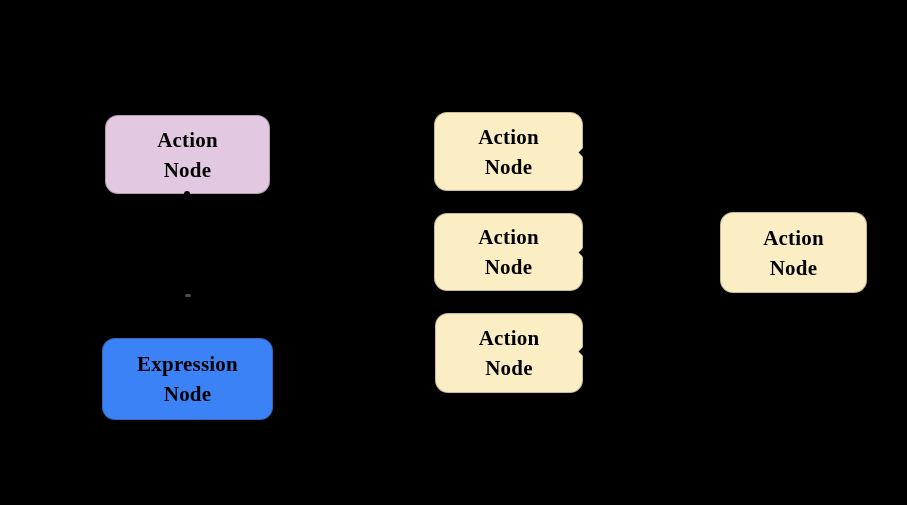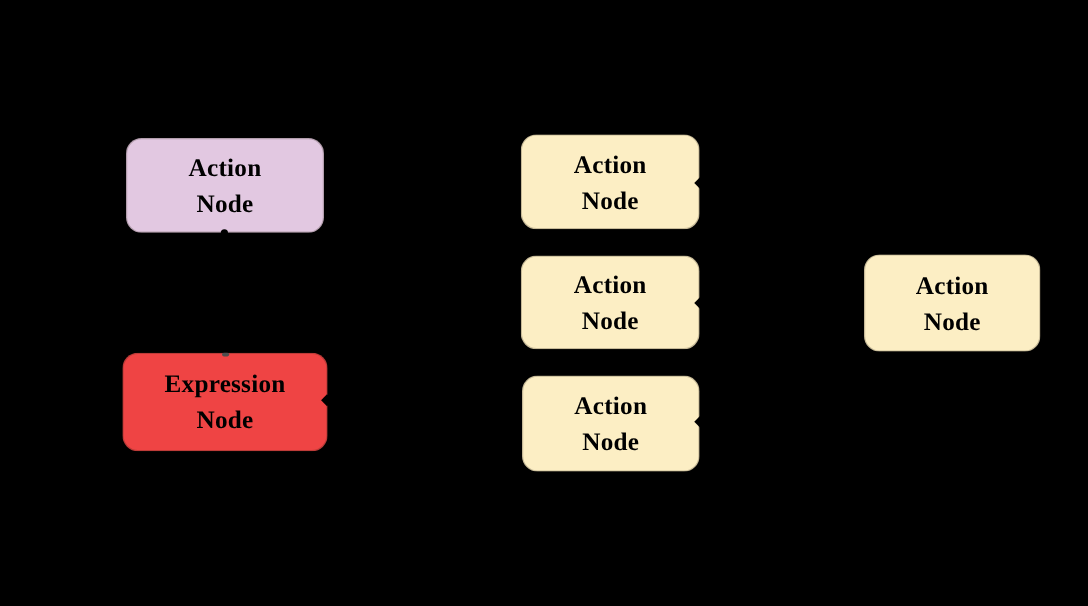--- a/index.html
+++ b/index.html
@@ -62,21 +62,21 @@
   <div class="node n-action-middle" style="background-color: rgb(252, 238, 196);">
     <span class="label">Action
 Node</span>
   </div>
 
   <div class="node n-action-right" style="background-color: rgb(252, 238, 196);">
     <span class="label">Action
 Node</span>
   </div>
 
-  <div class="node n-expression" style="background-color: #ef4444;">
+  <div class="node n-expression" style="background-color: #3b82f6; margin-top: 44px;">
     <span class="label">Expression
 Node</span>
   </div>
 
   <div class="node n-action-bottom" style="background-color: rgb(252, 238, 196);">
     <span class="label">Action
 Node</span>
   </div>
 
   <div class="mark mark-diamond m-head-action-top"></div>

